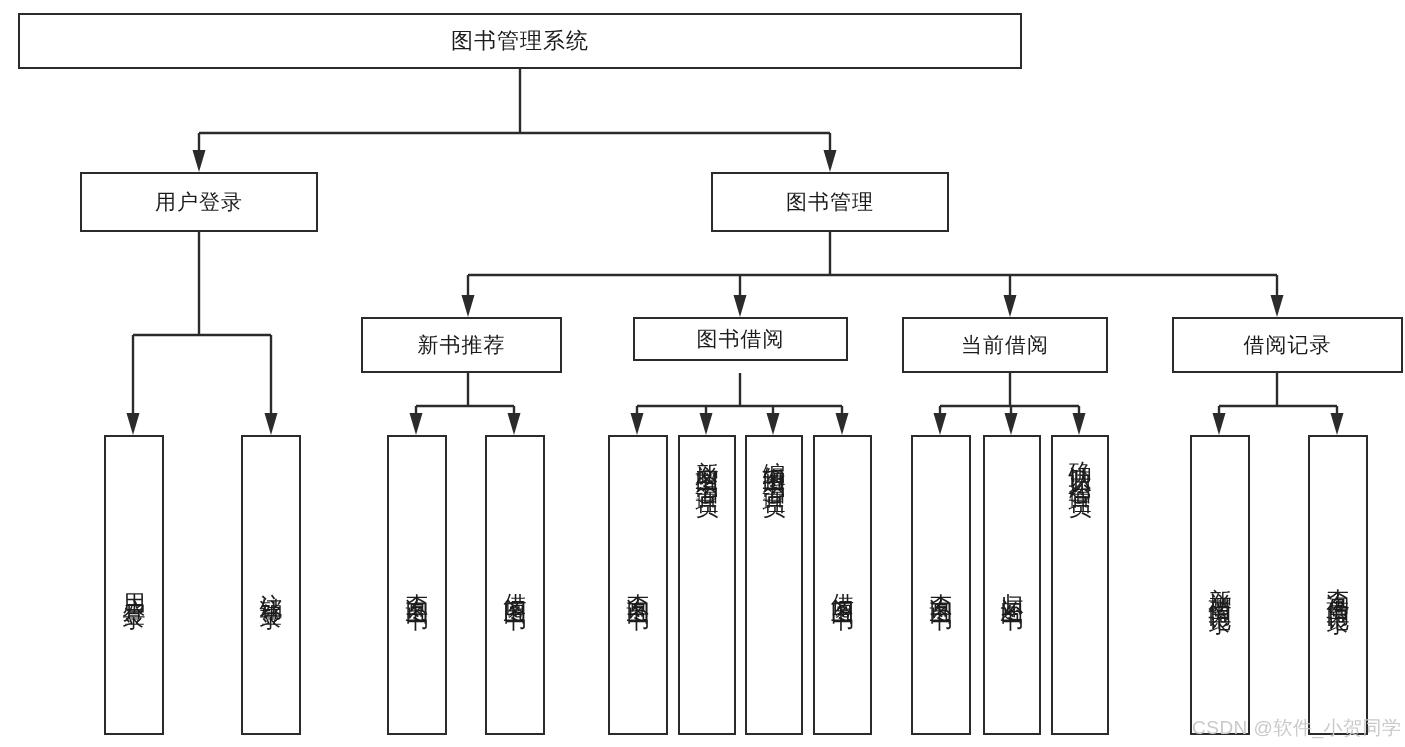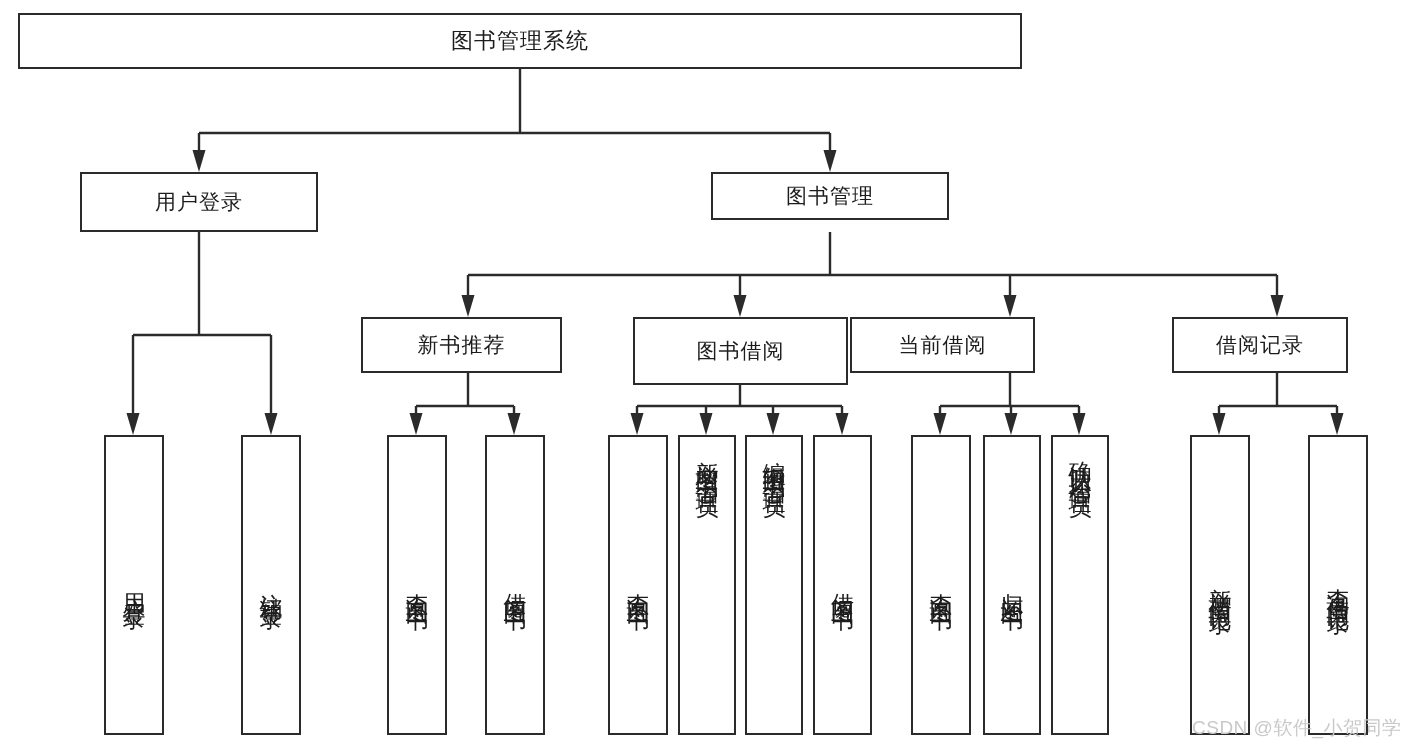--- a/index.html
+++ b/index.html
@@ -147,34 +147,34 @@
       </g>
     </svg>
 
   <div class="node-box horiz root" style="left:18px;top:13px;width:1004px;height:56px;">
     <span class="node-label">图书管理系统</span>
   </div>
 
   <div class="node-box horiz" style="left:80px;top:172px;width:238px;height:60px;">
     <span class="node-label">用户登录</span>
   </div>
-  <div class="node-box horiz" style="left:711px;top:172px;width:238px;height:48px;">
+  <div class="node-box horiz" style="left:711px;top:172px;width:238px;height:60px;">
     <span class="node-label">图书管理</span>
   </div>
 
   <div class="node-box horiz" style="left:361px;top:317px;width:201px;height:56px;">
     <span class="node-label">新书推荐</span>
   </div>
-  <div class="node-box horiz" style="left:633px;top:317px;width:215px;height:68px;font-family:Liberation Serif, serif;">
+  <div class="node-box horiz" style="left:633px;top:317px;width:215px;height:44px;font-family:Liberation Serif, serif;">
     <span class="node-label">图书借阅</span>
   </div>
-  <div class="node-box horiz" style="left:850px;top:317px;width:185px;height:56px;">
+  <div class="node-box horiz" style="left:902px;top:317px;width:206px;height:56px;">
     <span class="node-label">当前借阅</span>
   </div>
-  <div class="node-box horiz" style="left:1172px;top:317px;width:176px;height:56px;">
+  <div class="node-box horiz" style="left:1172px;top:317px;width:231px;height:56px;">
     <span class="node-label">借阅记录</span>
   </div>
 
   <div id="leaf-layer">
       <div class="node-box vert centered" style="left: 104px; top: 435px; width: 60px; height: 300px;">
         <span class="node-label">用户登录</span>
       </div>
       <div class="node-box vert centered" style="left: 241px; top: 435px; width: 60px; height: 300px;">
         <span class="node-label">注销登录</span>
       </div>

